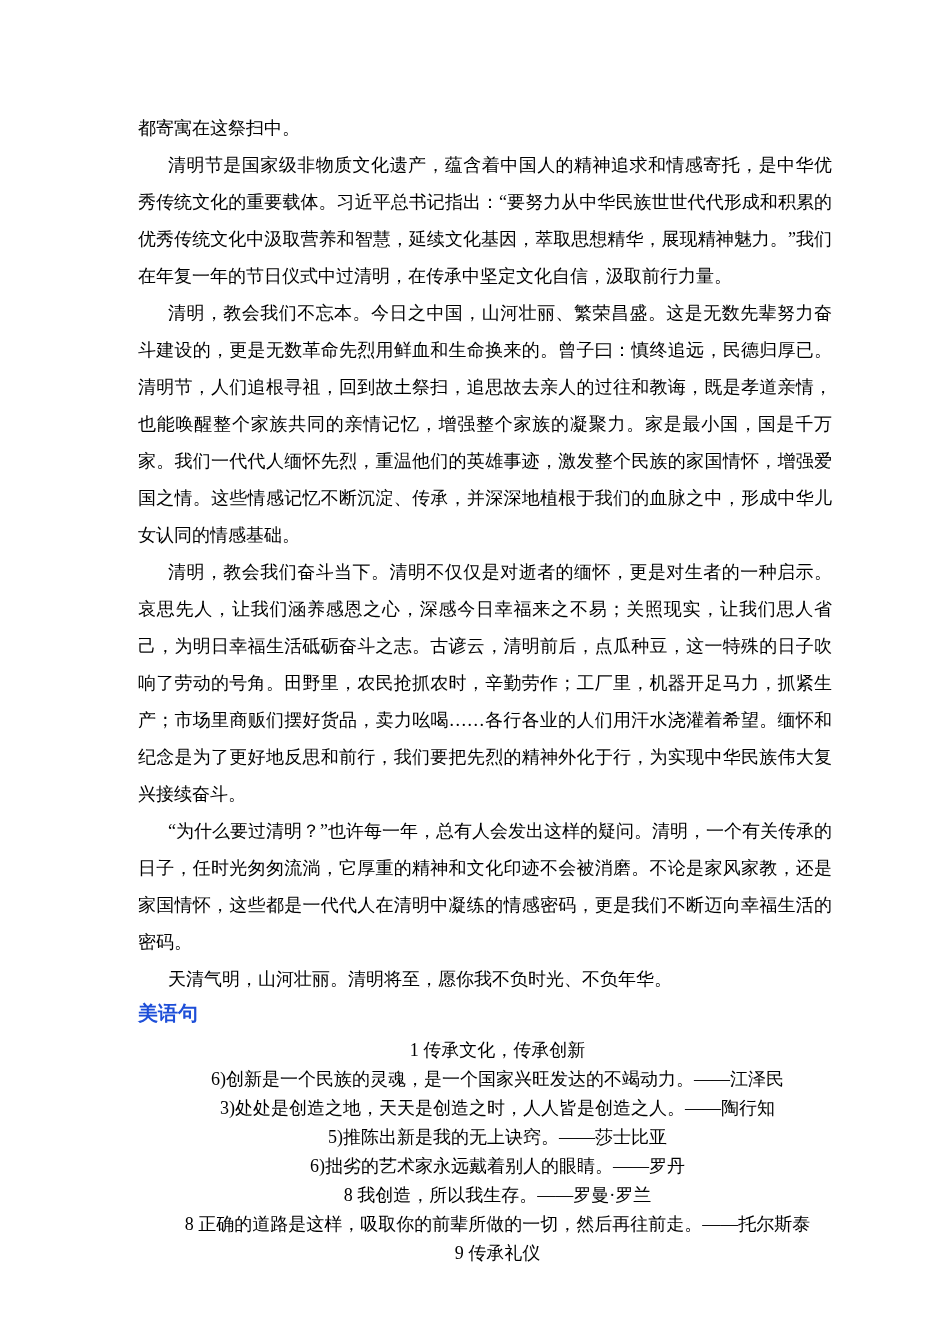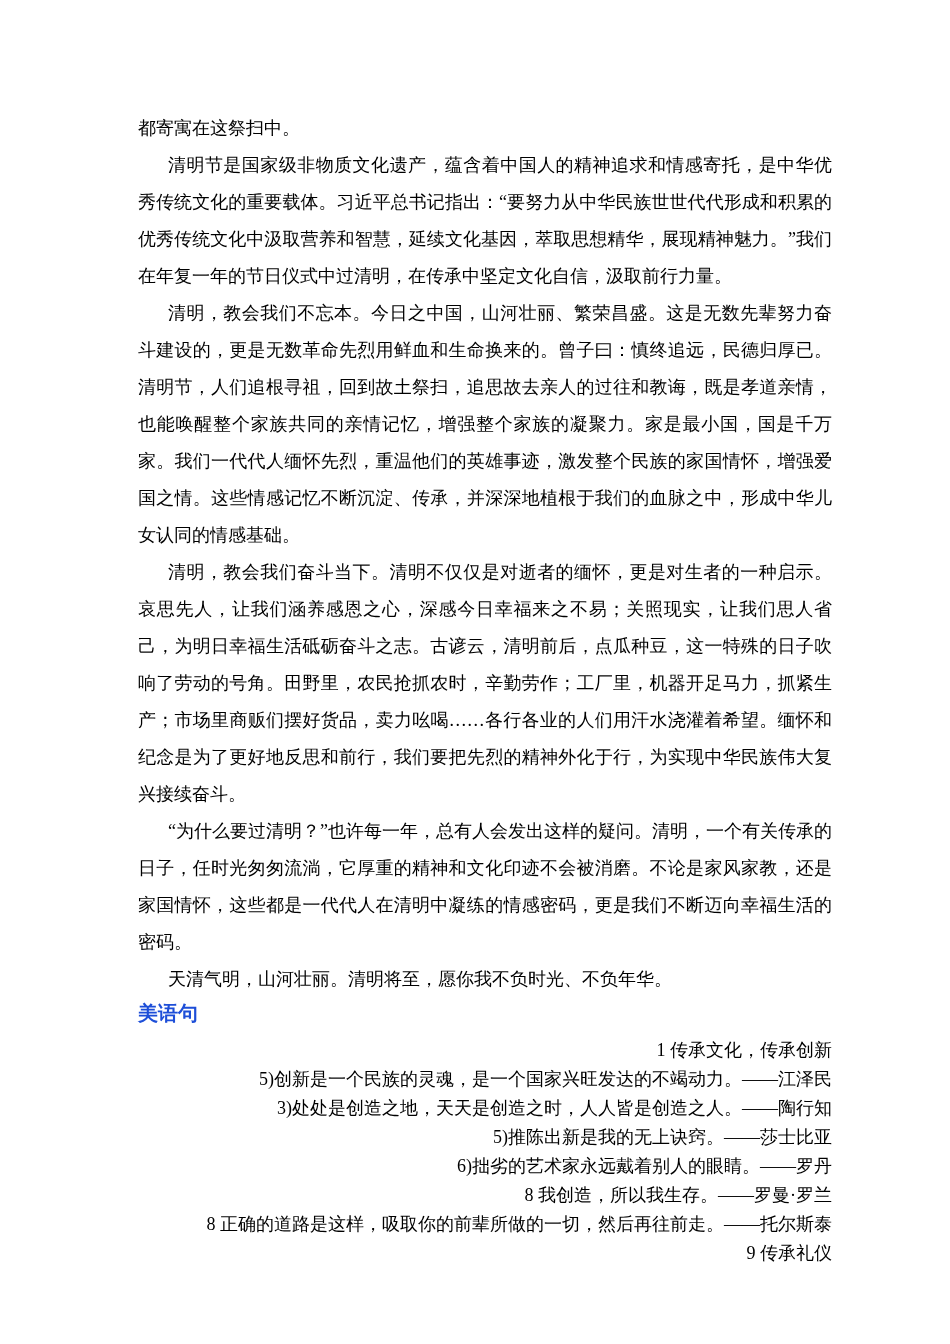--- a/index.html
+++ b/index.html
@@ -39,40 +39,40 @@
     color: #ff0000;
   }
   .quote-list {
     margin-top: 8px;
     padding-left: 25px;
   }
   .quote {
     margin: 0;
     font-size: 18px;
     line-height: 29px;
-    text-align: right;
+    text-align: center;
   }
 </style>
 </head>
 <body>
 
 <div class="page" style="color: rgb(0, 0, 0);">
 
   <p class="para no-indent">都寄寓在这祭扫中。</p>
   <p class="para">清明节是国家级非物质文化遗产，蕴含着中国人的精神追求和情感寄托，是中华优秀传统文化的重要载体。习近平总书记指出：“要努力从中华民族世世代代形成和积累的优秀传统文化中汲取营养和智慧，延续文化基因，萃取思想精华，展现精神魅力。”我们在年复一年的节日仪式中过清明，在传承中坚定文化自信，汲取前行力量。</p>
   <p class="para">清明，教会我们不忘本。今日之中国，山河壮丽、繁荣昌盛。这是无数先辈努力奋斗建设的，更是无数革命先烈用鲜血和生命换来的。曾子曰：慎终追远，民德归厚已。清明节，人们追根寻祖，回到故土祭扫，追思故去亲人的过往和教诲，既是孝道亲情，也能唤醒整个家族共同的亲情记忆，增强整个家族的凝聚力。家是最小国，国是千万家。我们一代代人缅怀先烈，重温他们的英雄事迹，激发整个民族的家国情怀，增强爱国之情。这些情感记忆不断沉淀、传承，并深深地植根于我们的血脉之中，形成中华儿女认同的情感基础。</p>
   <p class="para">清明，教会我们奋斗当下。清明不仅仅是对逝者的缅怀，更是对生者的一种启示。哀思先人，让我们涵养感恩之心，深感今日幸福来之不易；关照现实，让我们思人省己，为明日幸福生活砥砺奋斗之志。古谚云，清明前后，点瓜种豆，这一特殊的日子吹响了劳动的号角。田野里，农民抢抓农时，辛勤劳作；工厂里，机器开足马力，抓紧生产；市场里商贩们摆好货品，卖力吆喝……各行各业的人们用汗水浇灌着希望。缅怀和纪念是为了更好地反思和前行，我们要把先烈的精神外化于行，为实现中华民族伟大复兴接续奋斗。</p>
   <p class="para">“为什么要过清明？”也许每一年，总有人会发出这样的疑问。清明，一个有关传承的日子，任时光匆匆流淌，它厚重的精神和文化印迹不会被消磨。不论是家风家教，还是家国情怀，这些都是一代代人在清明中凝练的情感密码，更是我们不断迈向幸福生活的密码。</p>
   <p class="para">天清气明，山河壮丽。清明将至，愿你我不负时光、不负年华。</p>
 
   <h2 class="section-heading" style="color: #1d4ed8;">美语句</h2>
 
   <div class="quote-list">
     <p class="quote">1 传承文化，传承创新</p>
-    <p class="quote">5)创新是一个民族的灵魂，是一个国家兴旺发达的不竭动力。——江泽民</p>
+    <p class="quote">6)创新是一个民族的灵魂，是一个国家兴旺发达的不竭动力。——江泽民</p>
     <p class="quote">3)处处是创造之地，天天是创造之时，人人皆是创造之人。——陶行知</p>
     <p class="quote">5)推陈出新是我的无上诀窍。——莎士比亚</p>
     <p class="quote">6)拙劣的艺术家永远戴着别人的眼睛。——罗丹</p>
     <p class="quote">8 我创造，所以我生存。——罗曼·罗兰</p>
     <p class="quote">8 正确的道路是这样，吸取你的前辈所做的一切，然后再往前走。——托尔斯泰</p>
     <p class="quote">9 传承礼仪</p>
   </div>
 
 </div>
 

